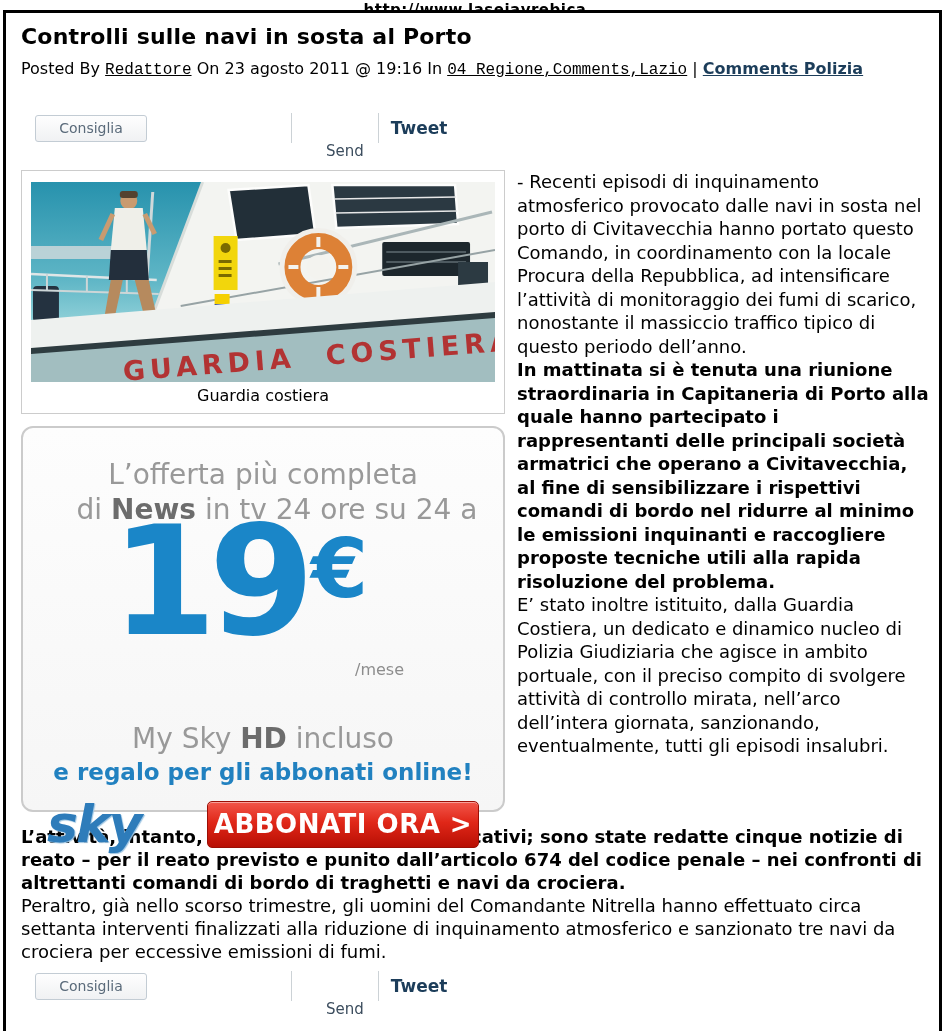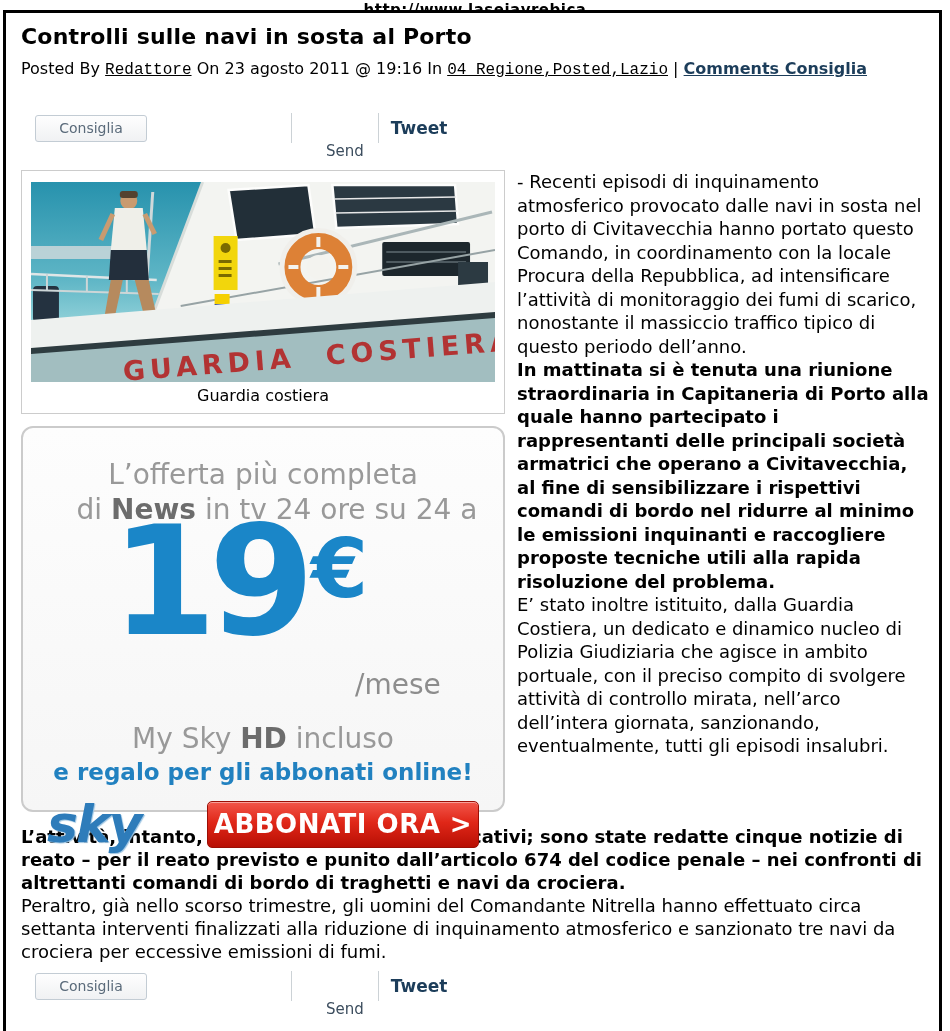--- a/index.html
+++ b/index.html
@@ -47,21 +47,21 @@
   .ad { margin-top:12px; height:386px; border:2px solid #cbcbcb; border-radius:12px;
         background:linear-gradient(#fdfdfd,#f6f6f6); text-align:center; position:relative; cursor:pointer; }
   .ad-l1 { padding-top:30px; font-size:28px; color:#999; }
   .ad-l2 { font-size:28px; color:#999; margin-top:2px;padding-left:28px; }
   .ad-l2 b, .ad-l3 b { color:#6c6c6c; }
   .price-area { position:relative; height:196px; }
   .price-num { position:absolute; left:88px; top:-24px; font-size:152px; line-height:160px;
                font-weight:bold; color:#1a86c8; letter-spacing:-8px; }
   .price-euro { position:absolute; left:288px; top:2px; font-size:82px; line-height:82px;
                 font-weight:bold; color:#1a86c8; }
-  .price-mese { position:absolute; left:332px; top:142px; font-size:28px; color:#8d8d8d; }
+  .price-mese { position:absolute; left:332px; top:134px; font-size:16px; color:#8d8d8d; }
   .ad-l3 { font-size:28px; color:#999; }
   .ad-l4 { font-size:23px; font-weight:bold; color:#2181c0; margin-top:4px; }
   .ad-bottom { display:flex; align-items:center; margin-top:13px; padding:0 24px; }
   .sky-logo { font-size:52px; line-height:52px; font-weight:bold; font-style:italic;
               color:#2e7cba; letter-spacing:-2px; text-shadow:1px 1px 1px #9cc4e2; }
   .cta { margin-left:auto; width:272px; height:47px; border-radius:5px;
          background:linear-gradient(#f2564a,#e02718 45%,#b80f04); border:1px solid #9c0e05;
          color:#fff; font-size:26px; font-weight:bold; display:flex; align-items:center;
          justify-content:center; letter-spacing:.5px; box-shadow:inset 0 1px 0 rgba(255,255,255,.45); cursor:pointer; }
 
@@ -77,21 +77,21 @@
   <div class="url-clip">
     <span>http://www.laseiavrebica</span>
   </div>
 
   <div class="frame"></div>
 
   <div class="content">
 
     <h1 class="title">Controlli sulle navi in sosta al Porto</h1>
 
-    <p class="byline"><span>Posted By</span> <span class="lnk">Redattore</span> <span>On 23 agosto 2011 @ 19:16 In</span> <span class="lnk">04_Regione,Posted,Lazio</span> <span>|</span> <span class="comments">Comments Consiglia</span></p>
+    <p class="byline"><span>Posted By</span> <span class="lnk">Redattore</span> <span>On 23 agosto 2011 @ 19:16 In</span> <span class="lnk">04_Regione,Comments,Lazio</span> <span>|</span> <span class="comments">Comments Polizia</span></p>
 
     <div class="social-row">
       <div class="btn-consiglia">Consiglia</div>
       <div class="vdiv d1"></div>
       <div class="send">Send</div>
       <div class="vdiv d2"></div>
       <div class="tweet">Tweet</div>
     </div>
 
     <div class="main">

